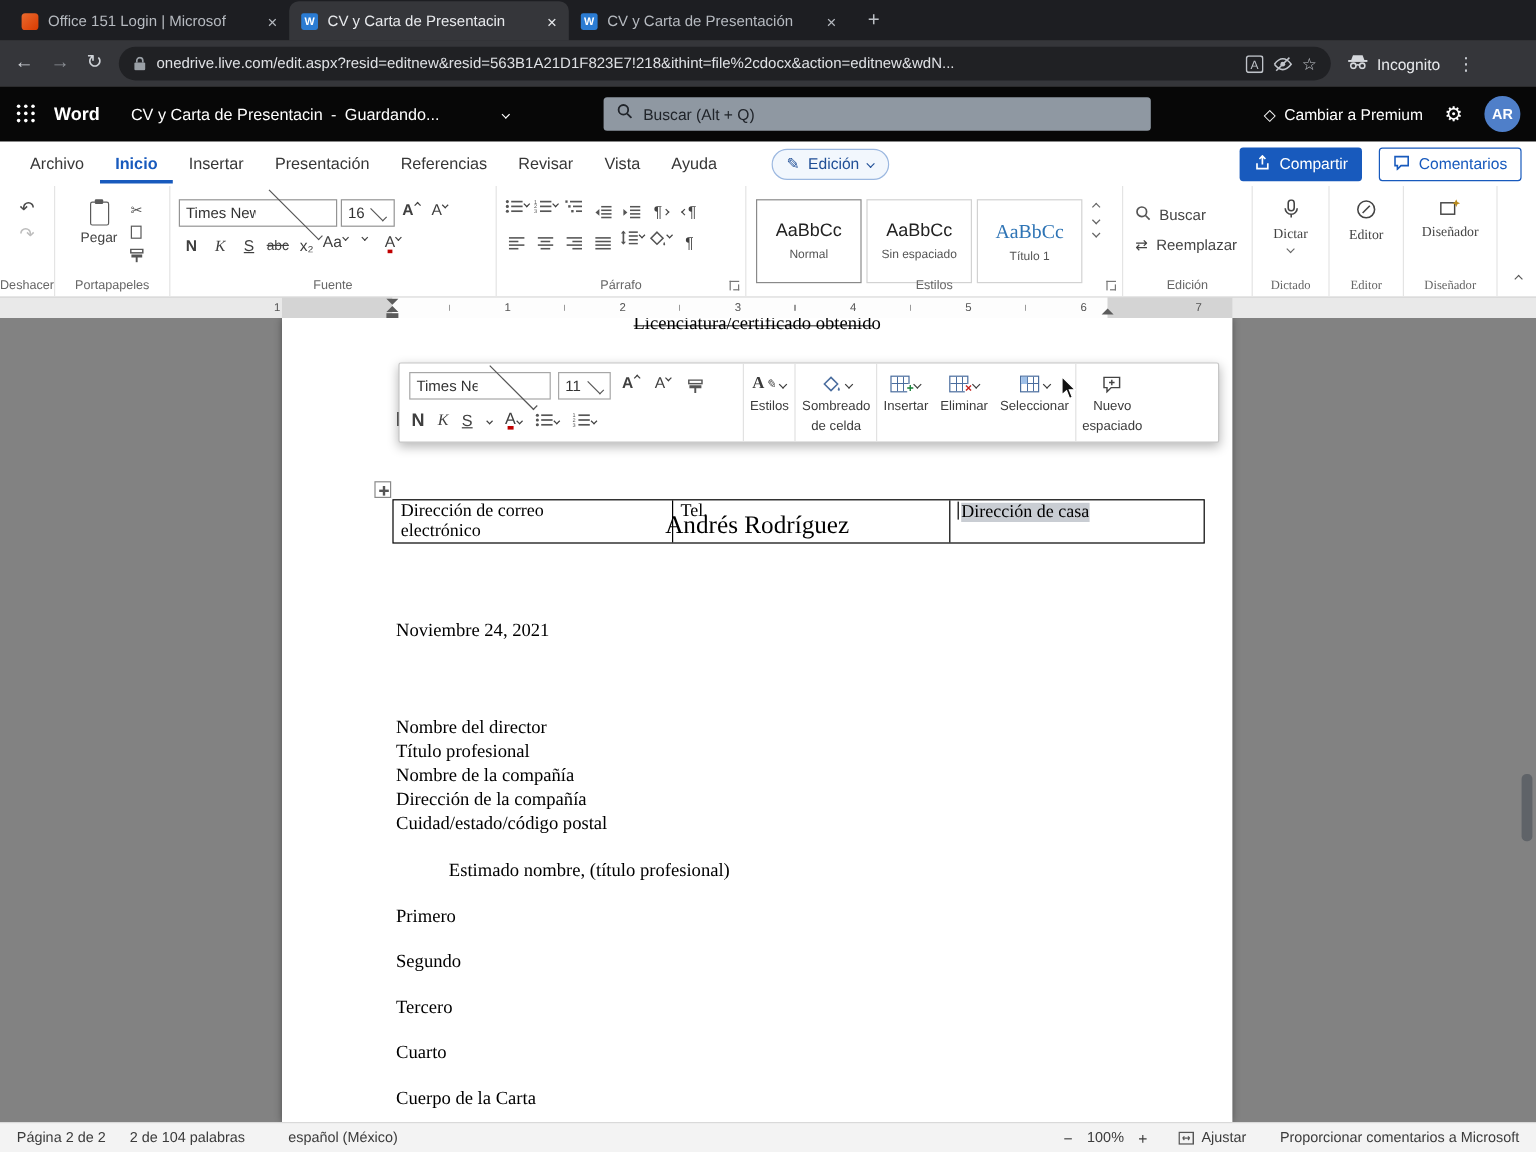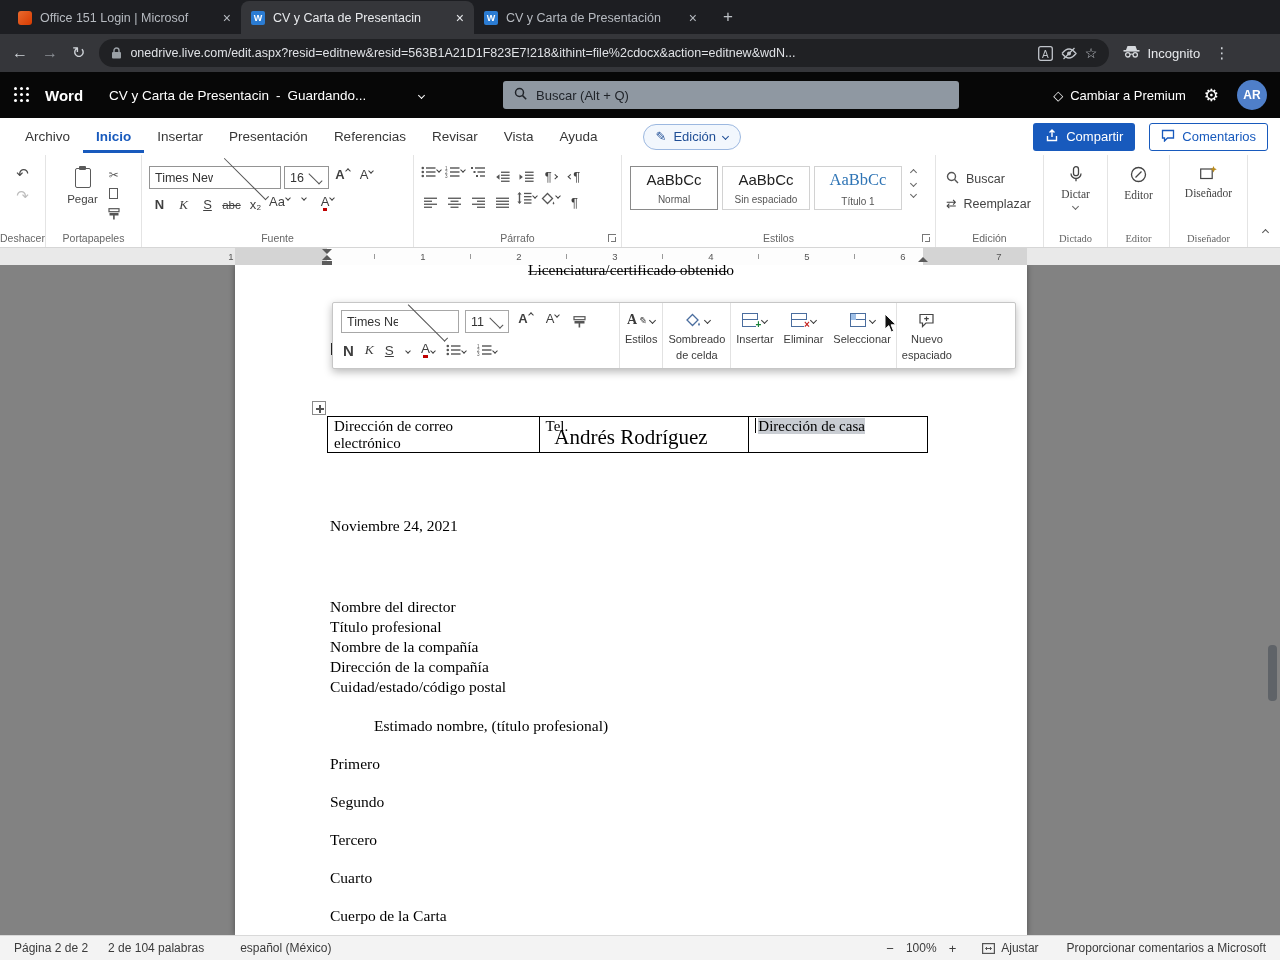--- a/index.html
+++ b/index.html
@@ -93,21 +93,21 @@
   .b-fcolor::after { background:#c00000; }
   .hlpen { width:9px; height:9px; background:#777; transform:rotate(45deg) skew(8deg,8deg); border-radius:1px; margin-bottom:3px; }
   .az { display:flex; align-items:flex-start; }
   .az .cv { width:4px; height:4px; margin:2px 0 0 1px; }
   .g-para { width:208px; padding-left:6px; padding-right:4px; }
   svg.ric { display:block; }
   .pilc { font-size:13px; color:#444; display:flex; align-items:center; gap:1px; }
   .pilc .cv { width:3.5px; height:3.5px; }
   .g-styles { width:314px; padding-left:8px; }
   .cards { display:flex; gap:4px; }
-  .card { width:88px; height:44px; background:#fff; border:1px solid #d2d2d2; display:flex; flex-direction:column; align-items:center; justify-content:center; gap:6px; }
+  .card { width:88px; height:70px; background:#fff; border:1px solid #d2d2d2; display:flex; flex-direction:column; align-items:center; justify-content:center; gap:6px; }
   .card.sel { border:1px solid #8a8a8a; }
   .card .sample { font-size:15px; color:#222; }
   .card .cname { font-size:10px; color:#555; }
   .card.h1 .sample { font-family:"Liberation Serif",serif; color:#2e74b5; font-size:16.5px; }
   .gal-arrows { display:flex; flex-direction:column; gap:6px; margin-left:5px; padding-top:4px; align-items:center; }
   .gal-arrows .cv { color:#666; }
   .g-edit { width:108px; padding-left:10px; }
   .erow { display:flex; align-items:center; gap:7px; height:25px; font-size:12.5px; color:#444; }
   .g-dict,.g-editor,.g-design { display:flex; flex-direction:column; align-items:center; gap:4px; font-size:11.5px; color:#444;font-family:Liberation Serif, serif; }
   .g-dict { width:64px; } .g-editor { width:62px; } .g-design { width:78px; }
@@ -127,21 +127,21 @@
   .ibox { width:10px; height:4px; background:#5c5c5c; margin-top:1px; }
 
   
   .canvas { position:absolute; top:265px; left:0; width:1280px; height:670px; overflow:hidden; }
   .page { position:absolute; left:235px; top:0; width:792px; height:670px; background:#fff; box-shadow:0 0 6px rgba(0,0,0,.4); }
   .doc { font-family:"Liberation Serif", serif; font-size:15.5px; color:#000; }
   .d-abs { position:absolute; }
   .centered { left:0; right:0; text-align:center; }
   .h-blue { color:#000000;margin-top:48px; }
   .cutline { position:absolute; height:1px; background:#444; }
-  .dtable { position:absolute; left:92px; top:151px; width:601px; display:flex; border:1px solid #000; font-family:"Liberation Serif",serif; font-size:15px; line-height:16.5px;gap:32px; }
+  .dtable { position:absolute; left:92px; top:151px; width:677px; display:flex; border:1px solid #000; font-family:"Liberation Serif",serif; font-size:15px; line-height:16.5px;gap:32px; }
   .dcell { padding:1px 6px; min-height:34px; }
   .dcell + .dcell { border-left:1px solid #000; }
   .c1 { width:200px; } .c2 { width:199px; } .c3 { width:200px; }
   .hlsel { background:#c9cdd3; }
   .caret { display:inline-block; width:1px; height:15px; background:#000; vertical-align:-2px; margin-right:2px; }
   .movehandle { position:absolute; left:77px; top:136px; width:14px; height:14px; border:1px solid #8a8a8a; background:#fff; }
   .movehandle::before { content:""; position:absolute; left:2.5px; top:6px; width:8px; height:1.5px; background:#555; }
   .movehandle::after { content:""; position:absolute; left:6px; top:2.5px; width:1.5px; height:8px; background:#555; }
   .addr div { line-height:20px; }
 

